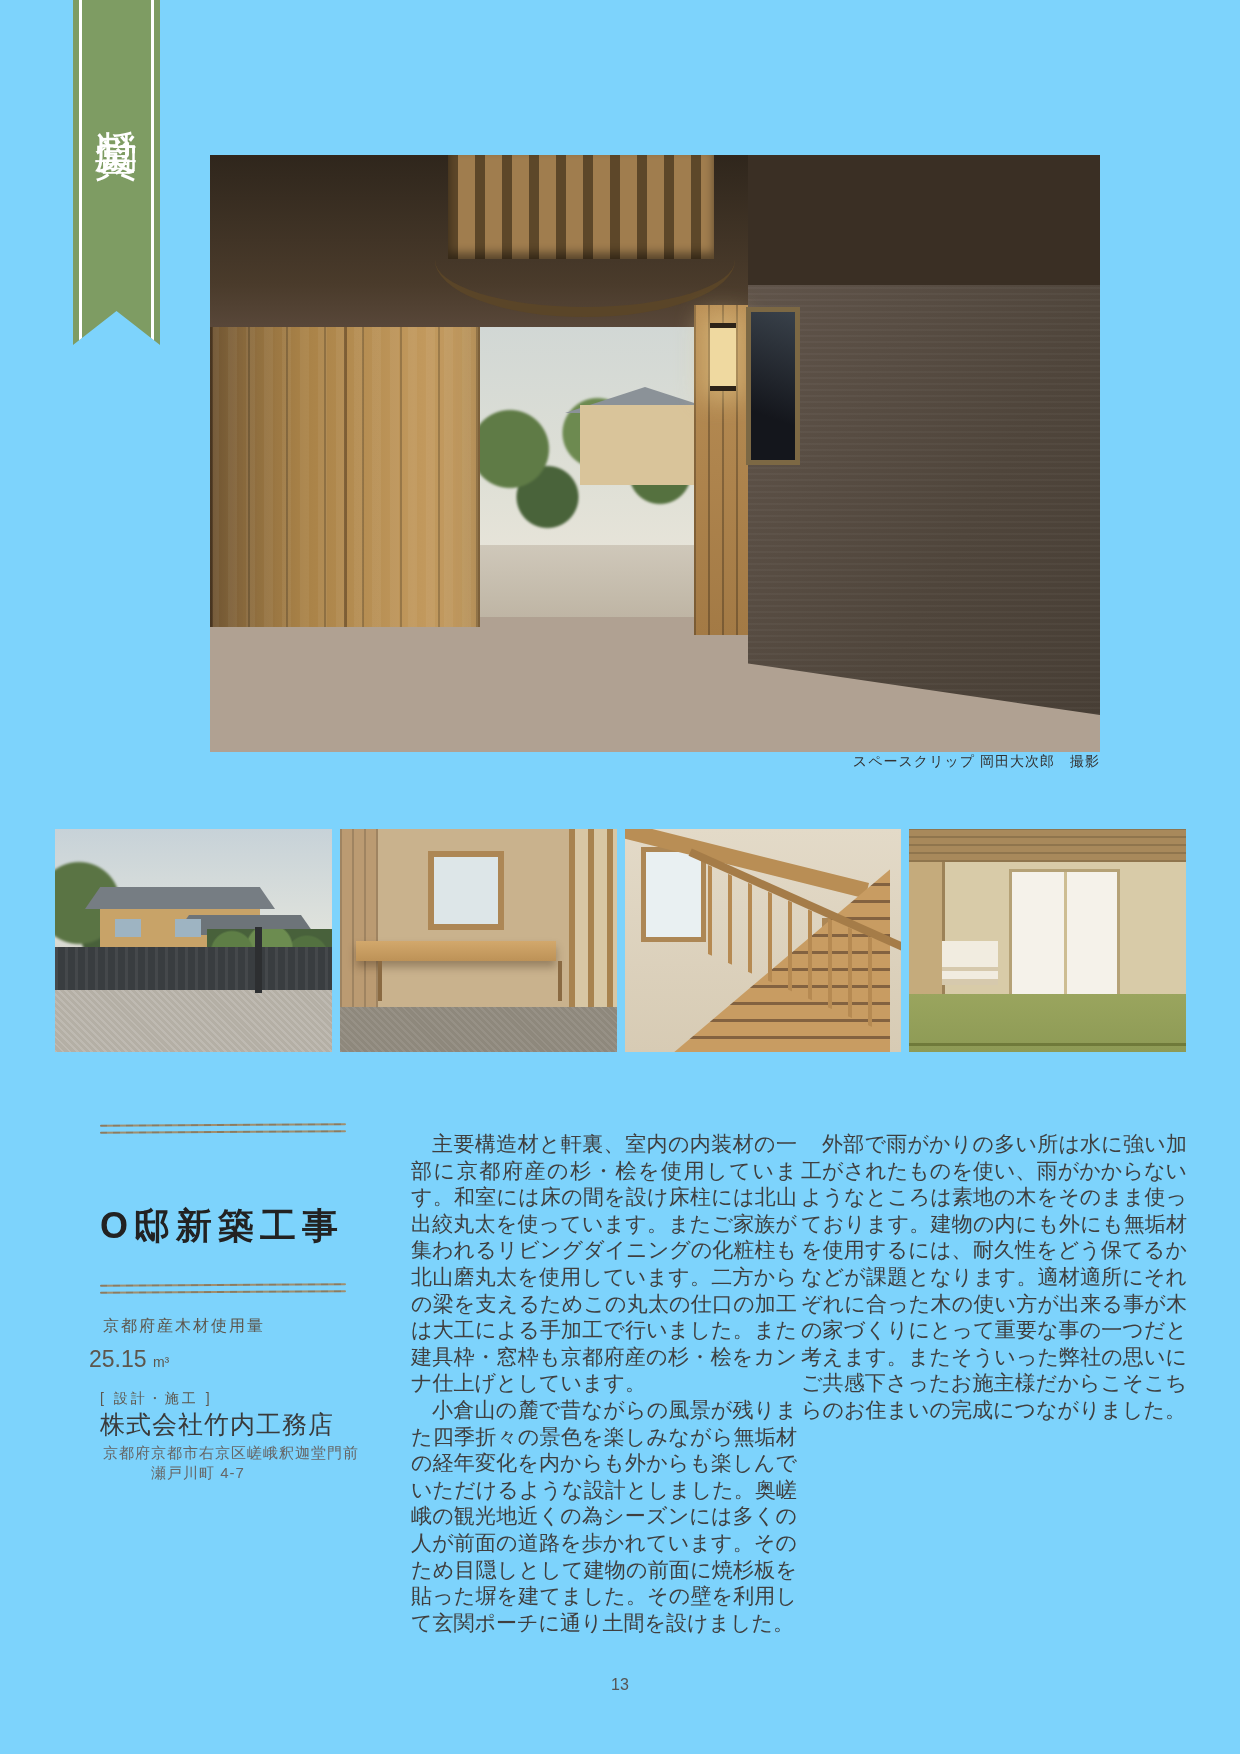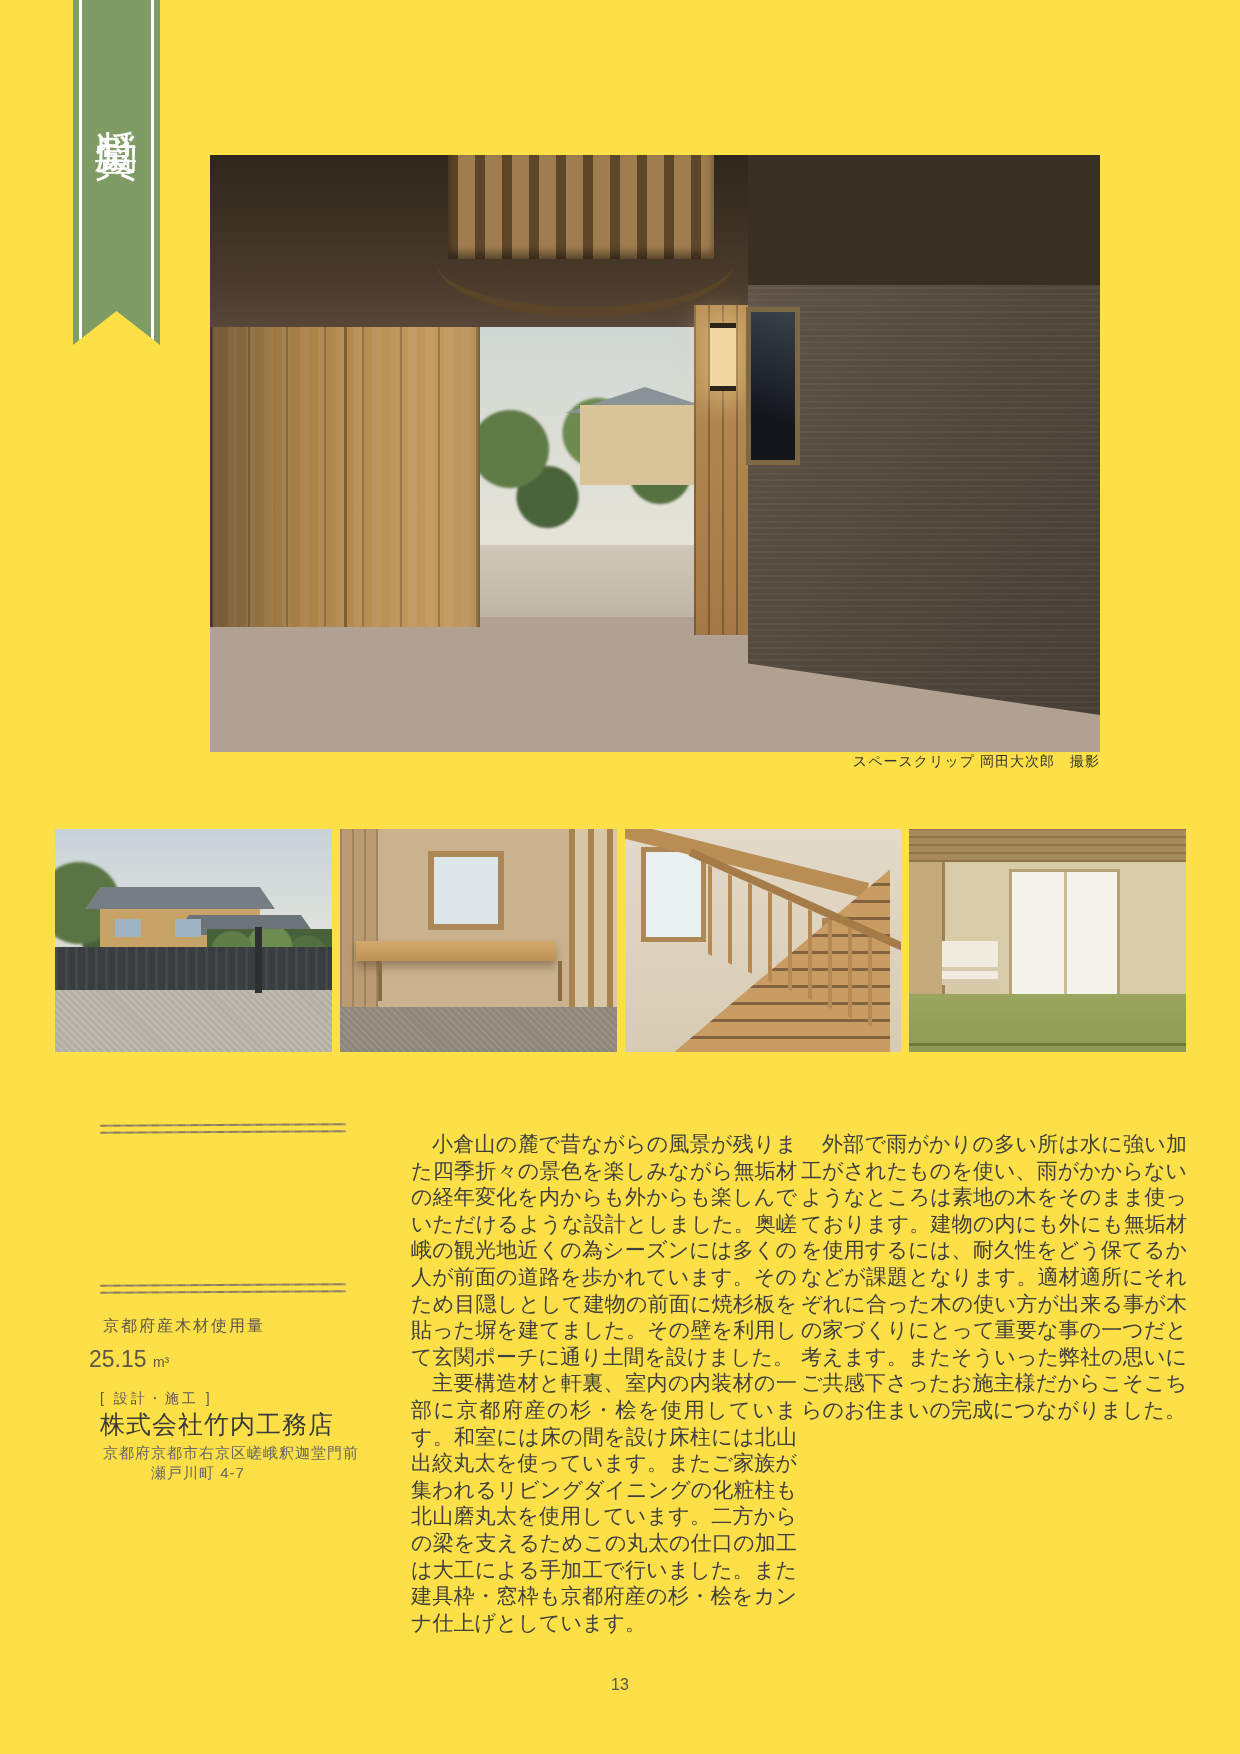--- a/index.html
+++ b/index.html
@@ -1,17 +1,17 @@
 <!DOCTYPE html>
 <html><head>
 <meta charset="utf-8">
 <style>
   html,body{margin:0;padding:0;background:#ffffff;}
   .page{
-    position:relative;width:1240px;height:1754px;background:#fde047;
+    position:relative;width:1240px;height:1754px;background:#7dd3fc;
     font-family:"Liberation Sans",sans-serif;color:#3c3c3c;overflow:hidden;
   }
   
   .ribbon{
     position:absolute;left:73px;top:0;width:87px;height:345px;
     background:#7e9c63;
     clip-path:polygon(0 0,100% 0,100% 100%,50% calc(100% - 34px),0 100%);
   }
   .ribbon .line-l,.ribbon .line-r{
     position:absolute;top:0;bottom:0;width:3px;background:#ffffff;
@@ -240,38 +240,39 @@
       <div class="t4-tatami">
         <div class="t4-seam"></div>
       </div>
     </div>
   </div>
 
   <div class="rule rule-top">
       <i></i>
       <i></i>
     </div>
+  <h1 class="project-title">O邸新築工事</h1>
   <div class="rule rule-bottom">
       <i></i>
       <i></i>
     </div>
 
   <div class="wood-label">京都府産木材使用量</div>
   <div class="wood-value">
     <span>25.15</span>
     <span class="wood-unit">m³</span>
   </div>
   <div class="role-label">[ 設計・施工 ]</div>
   <div class="company">株式会社竹内工務店</div>
   <div class="addr1">京都府京都市右京区嵯峨釈迦堂門前</div>
   <div class="addr2">瀬戸川町 4-7</div>
 
   <div class="body-col col1">
+    <p>主要構造材と軒裏、室内の内装材の一部に京都府産の杉・桧を使用しています。和室には床の間を設け床柱には北山出絞丸太を使っています。またご家族が集われるリビングダイニングの化粧柱も北山磨丸太を使用しています。二方からの梁を支えるためこの丸太の仕口の加工は大工による手加工で行いました。また建具枠・窓枠も京都府産の杉・桧をカンナ仕上げとしています。</p>
     <p>小倉山の麓で昔ながらの風景が残りまた四季折々の景色を楽しみながら無垢材の経年変化を内からも外からも楽しんでいただけるような設計としました。奥嵯峨の観光地近くの為シーズンには多くの人が前面の道路を歩かれています。そのため目隠しとして建物の前面に焼杉板を貼った塀を建てました。その壁を利用して玄関ポーチに通り土間を設けました。</p>
-    <p>主要構造材と軒裏、室内の内装材の一部に京都府産の杉・桧を使用しています。和室には床の間を設け床柱には北山出絞丸太を使っています。またご家族が集われるリビングダイニングの化粧柱も北山磨丸太を使用しています。二方からの梁を支えるためこの丸太の仕口の加工は大工による手加工で行いました。また建具枠・窓枠も京都府産の杉・桧をカンナ仕上げとしています。</p>
   </div>
   <div class="body-col col2">
     <p>外部で雨がかりの多い所は水に強い加工がされたものを使い、雨がかからないようなところは素地の木をそのまま使っております。建物の内にも外にも無垢材を使用するには、耐久性をどう保てるかなどが課題となります。適材適所にそれぞれに合った木の使い方が出来る事が木の家づくりにとって重要な事の一つだと考えます。またそういった弊社の思いにご共感下さったお施主様だからこそこちらのお住まいの完成につながりました。</p>
   </div>
 
   <div class="page-number">13</div>
 
 </div>
 
 </body></html>

